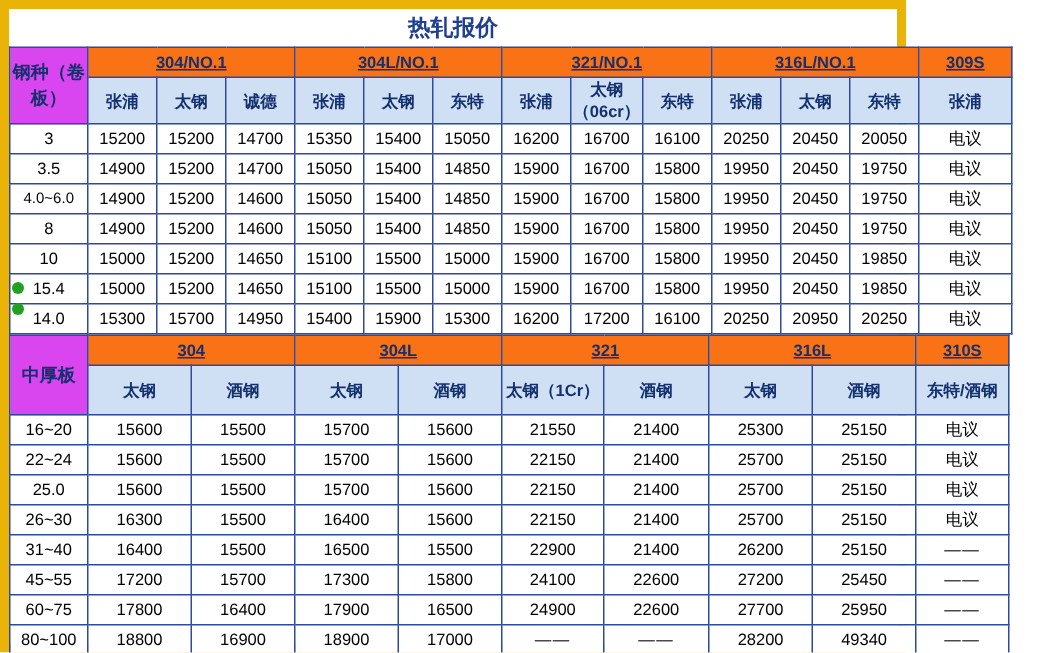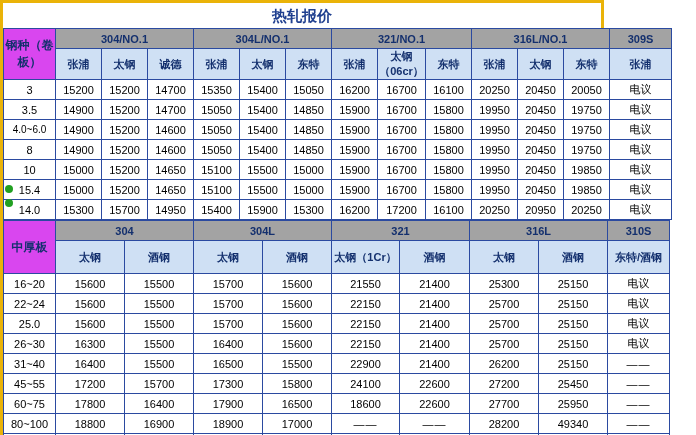--- a/index.html
+++ b/index.html
@@ -13,21 +13,21 @@
     font-family: "Liberation Sans", sans-serif;
     font-size: 11px;
     color: #000;
     overflow: hidden;
   }
   .page {
     width: 604px;
     height: 435px;
     position: relative;
     box-sizing: border-box;
-    border: 3px solid #eab308;
+    border: 6px solid #eab308;
   }
   .title-bar {
     height: 25px;
     line-height: 25px;
     text-align: center;
     font-weight: bold;
     font-size: 15px;
     color: #1f3f8f;
     background: #ffffff;
   }
@@ -41,23 +41,24 @@
     text-align: center;
     vertical-align: middle;
     font-weight: normal;
     font-size: 11px;
     padding: 0;
     height: 19px;
     color: #000;
     background: #ffffff;
   }
   .hdr {
-    background: #a3a3a3;
+    background: #f97316;
     font-weight: bold;
     color: #14306e;
+    text-decoration: underline;
   }
   .hdr2 {
     background: #cfe0f4;
     font-weight: bold;
     color: #14306e;
     font-size: 11px;
   }
   .rowhdr {
     background: #ffffff;
     font-weight: normal;
@@ -361,21 +362,21 @@
         <td>27200</td>
         <td>25450</td>
         <td class="dash">——</td>
       </tr>
       <tr>
         <td class="rowhdr">60~75</td>
         <td>17800</td>
         <td>16400</td>
         <td>17900</td>
         <td>16500</td>
-        <td>18600</td>
+        <td>24900</td>
         <td>22600</td>
         <td>27700</td>
         <td>25950</td>
         <td class="dash">——</td>
       </tr>
       <tr>
         <td class="rowhdr">80~100</td>
         <td>18800</td>
         <td>16900</td>
         <td>18900</td>

